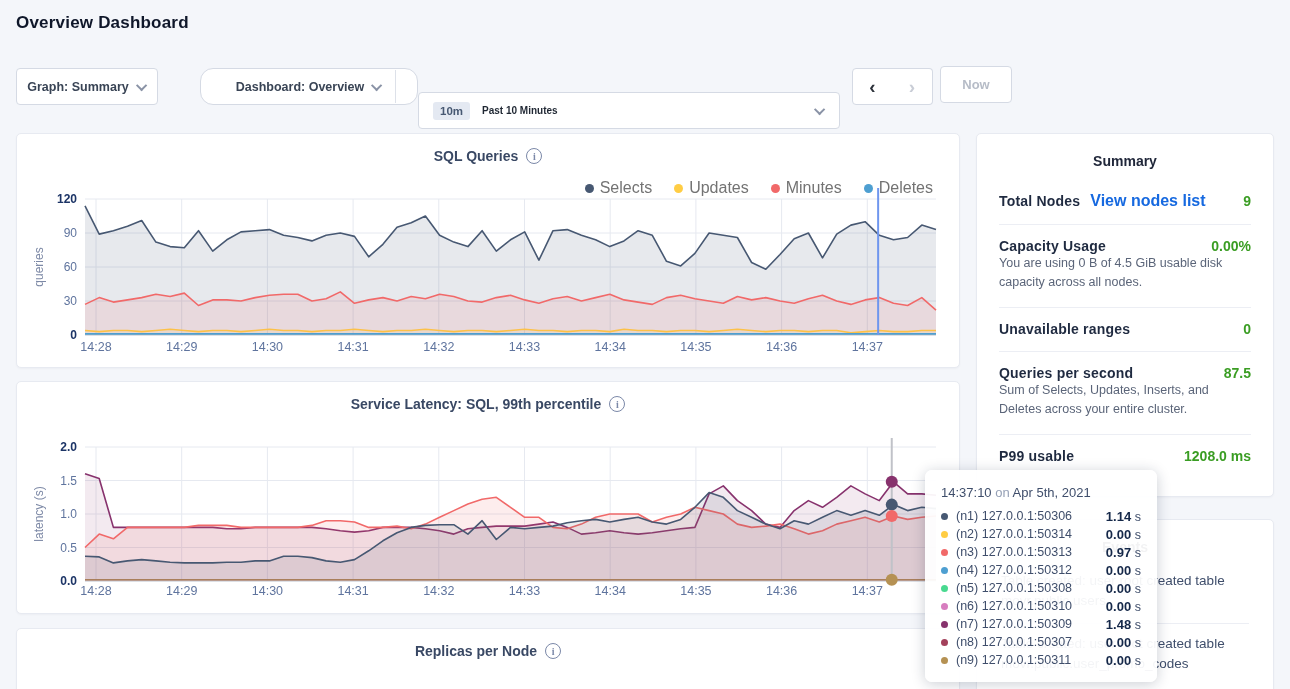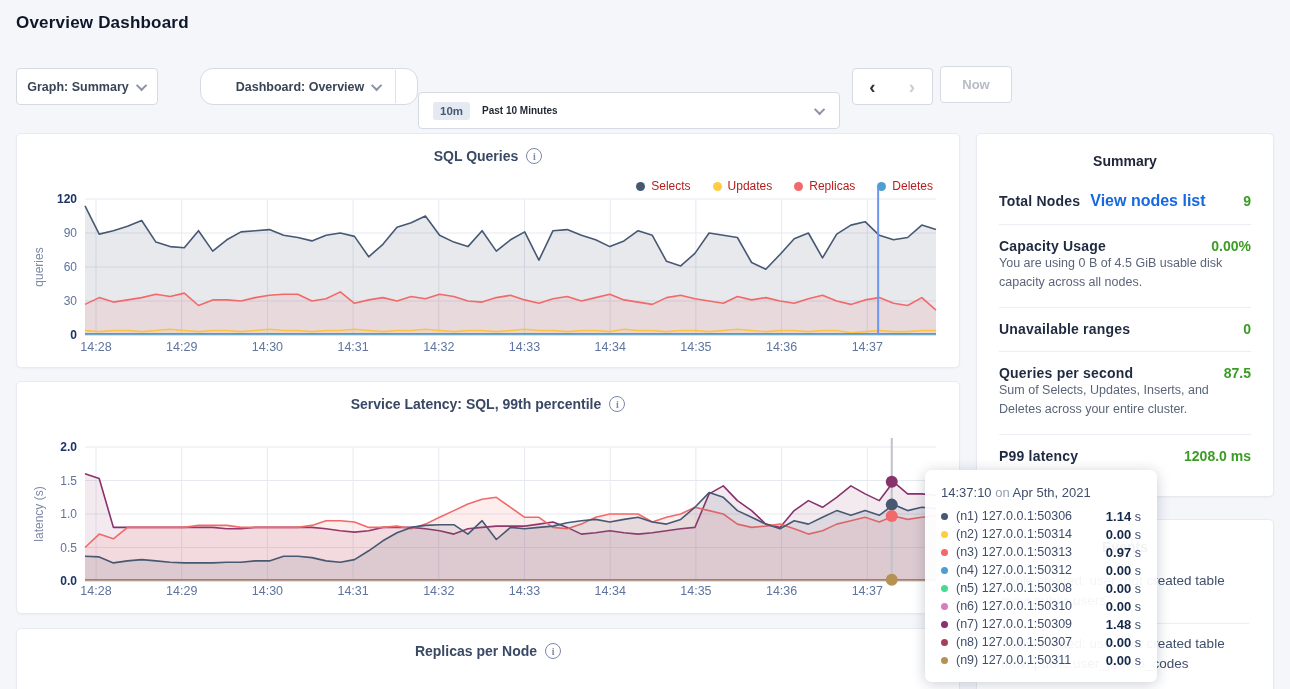--- a/index.html
+++ b/index.html
@@ -28,21 +28,21 @@
   #sql-panel { left:16px; top:133px; width:944px; height:235px; }
   #lat-panel { left:16px; top:381px; width:944px; height:233px; }
   #rep-panel { left:16px; top:628px; width:944px; height:120px; }
   #summary-panel { left:976px; top:133px; width:298px; height:364px; }
   #events-panel { left:976px; top:519px; width:298px; height:220px; }
 
   .chart-title-row { position:absolute; top:14px; left:0; right:0; display:flex; align-items:center; justify-content:center; gap:8px; }
   .chart-title { font-size:14px; font-weight:700; color:#394864; }
   .info-icon { width:16px; height:16px; border:1px solid #7b88a8; border-radius:50%; color:#7b88a8; font-size:10px; font-weight:700; display:inline-flex; align-items:center; justify-content:center; font-family:"Liberation Serif",serif; }
   .legend { position:absolute; top:45px; right:26px; display:flex; gap:22px; }
-  .legend-item { display:flex; align-items:center; gap:6px; font-size:12px; color:#b91c1c; }
+  .legend-item { display:flex; align-items:center; gap:6px; font-size:16px; color:#737373; }
   .legend-dot { width:9px; height:9px; border-radius:50%; }
   .chart-svg { position:absolute; left:0; top:0; }
 
   
   .side-title { text-align:center; font-size:14px; font-weight:700; color:#20273a; padding-top:19px; }
   .s-body { padding:10px 22px 0 22px; }
   .s-row { padding:13px 0 14px 0; border-top:1px solid #eceef4; }
   .s-row:first-child { border-top:none; }
   .s-head { display:flex; align-items:baseline; }
   .s-label { font-size:14px; font-weight:800; color:#1f2a40; letter-spacing:.2px; }
@@ -103,21 +103,21 @@
       <span class="legend-item">
         <span class="legend-dot" style="background: rgb(71, 88, 114);"></span>
         <span>Selects</span>
       </span>
       <span class="legend-item">
         <span class="legend-dot" style="background: rgb(255, 205, 68);"></span>
         <span>Updates</span>
       </span>
       <span class="legend-item">
         <span class="legend-dot" style="background: rgb(241, 105, 105);"></span>
-        <span>Replicas</span>
+        <span>Minutes</span>
       </span>
       <span class="legend-item">
         <span class="legend-dot" style="background: rgb(78, 159, 209);"></span>
         <span>Deletes</span>
       </span>
     </div>
   <svg class="chart-svg" id="sql-svg" width="944" height="235">
       <line x1="79" y1="65" x2="79" y2="201" stroke="#e6e9f0" stroke-width="1"></line>
       <text x="79" y="217" text-anchor="middle" font-size="12.5" fill="#5f749e">14:28</text>
       <line x1="164.7" y1="65" x2="164.7" y2="201" stroke="#e6e9f0" stroke-width="1"></line>
@@ -246,21 +246,21 @@
     </div>
     <div class="s-row">
       <div class="s-head">
         <span class="s-label">Queries per second</span>
         <span class="s-value">87.5</span>
       </div>
       <div class="s-desc">Sum of Selects, Updates, Inserts, and Deletes across your entire cluster.</div>
     </div>
     <div class="s-row">
       <div class="s-head">
-        <span class="s-label">P99 latency</span>
+        <span class="s-label">P99 usable</span>
         <span class="s-value">1208.0 ms</span>
       </div>
     </div>
   </div>
 </div>
 
 <div class="panel" id="events-panel">
   <div class="side-title">Events</div>
   <div class="e-items">
     <div class="e-item">

